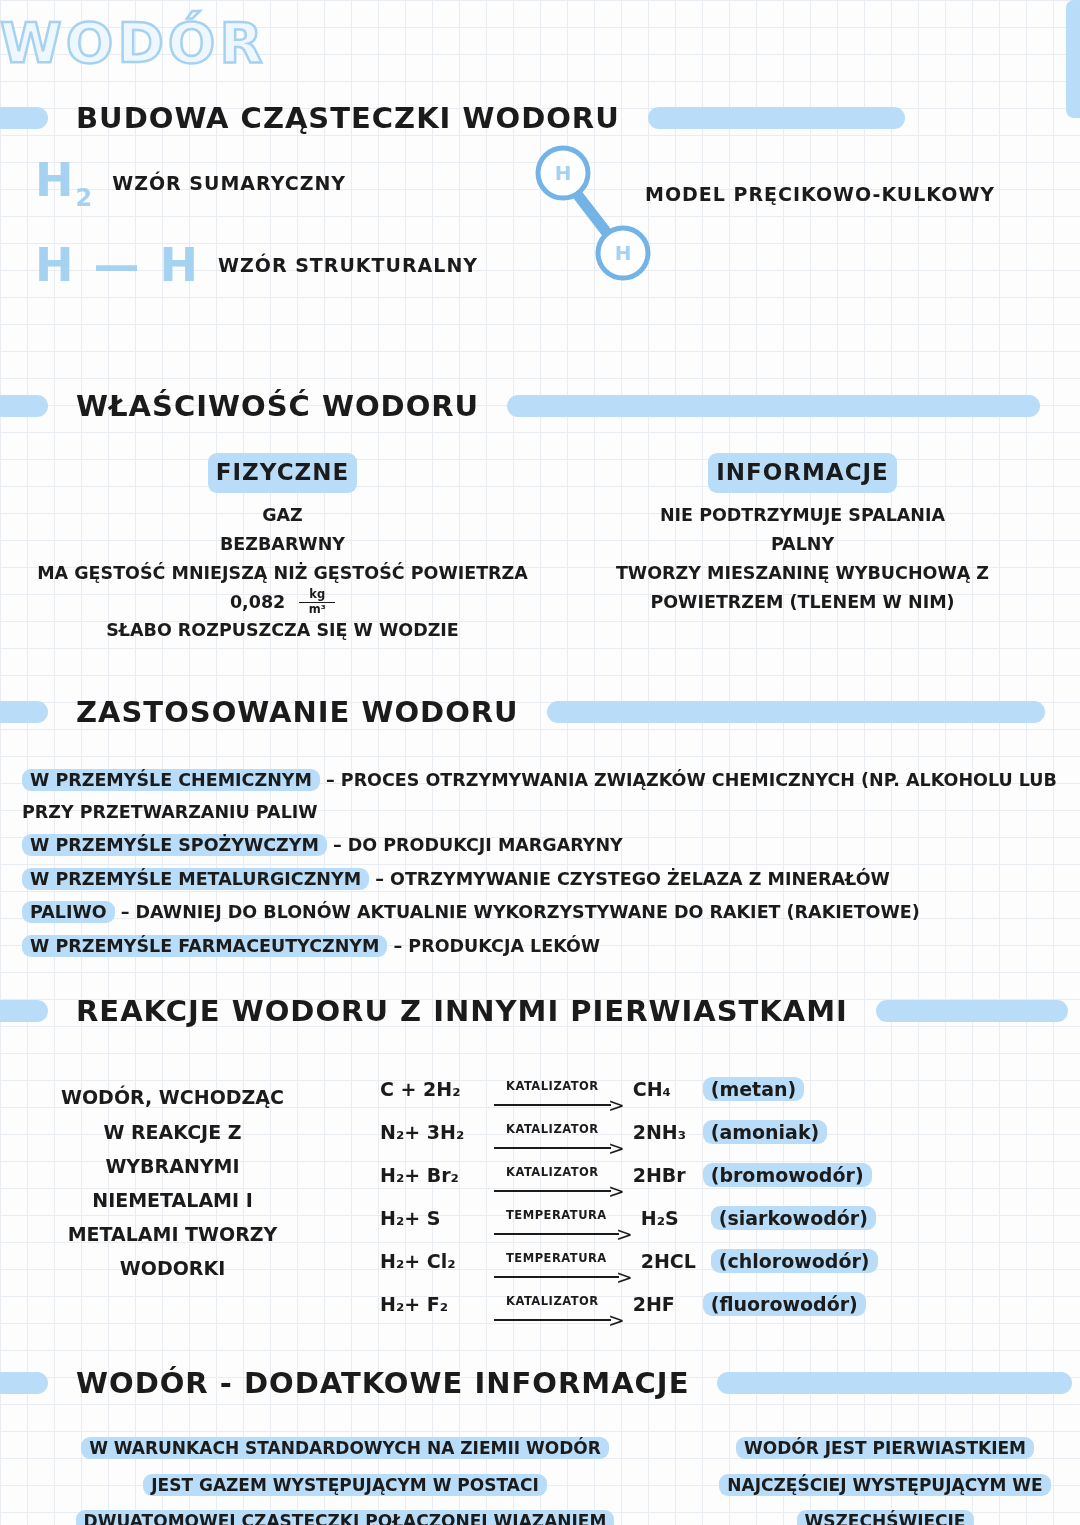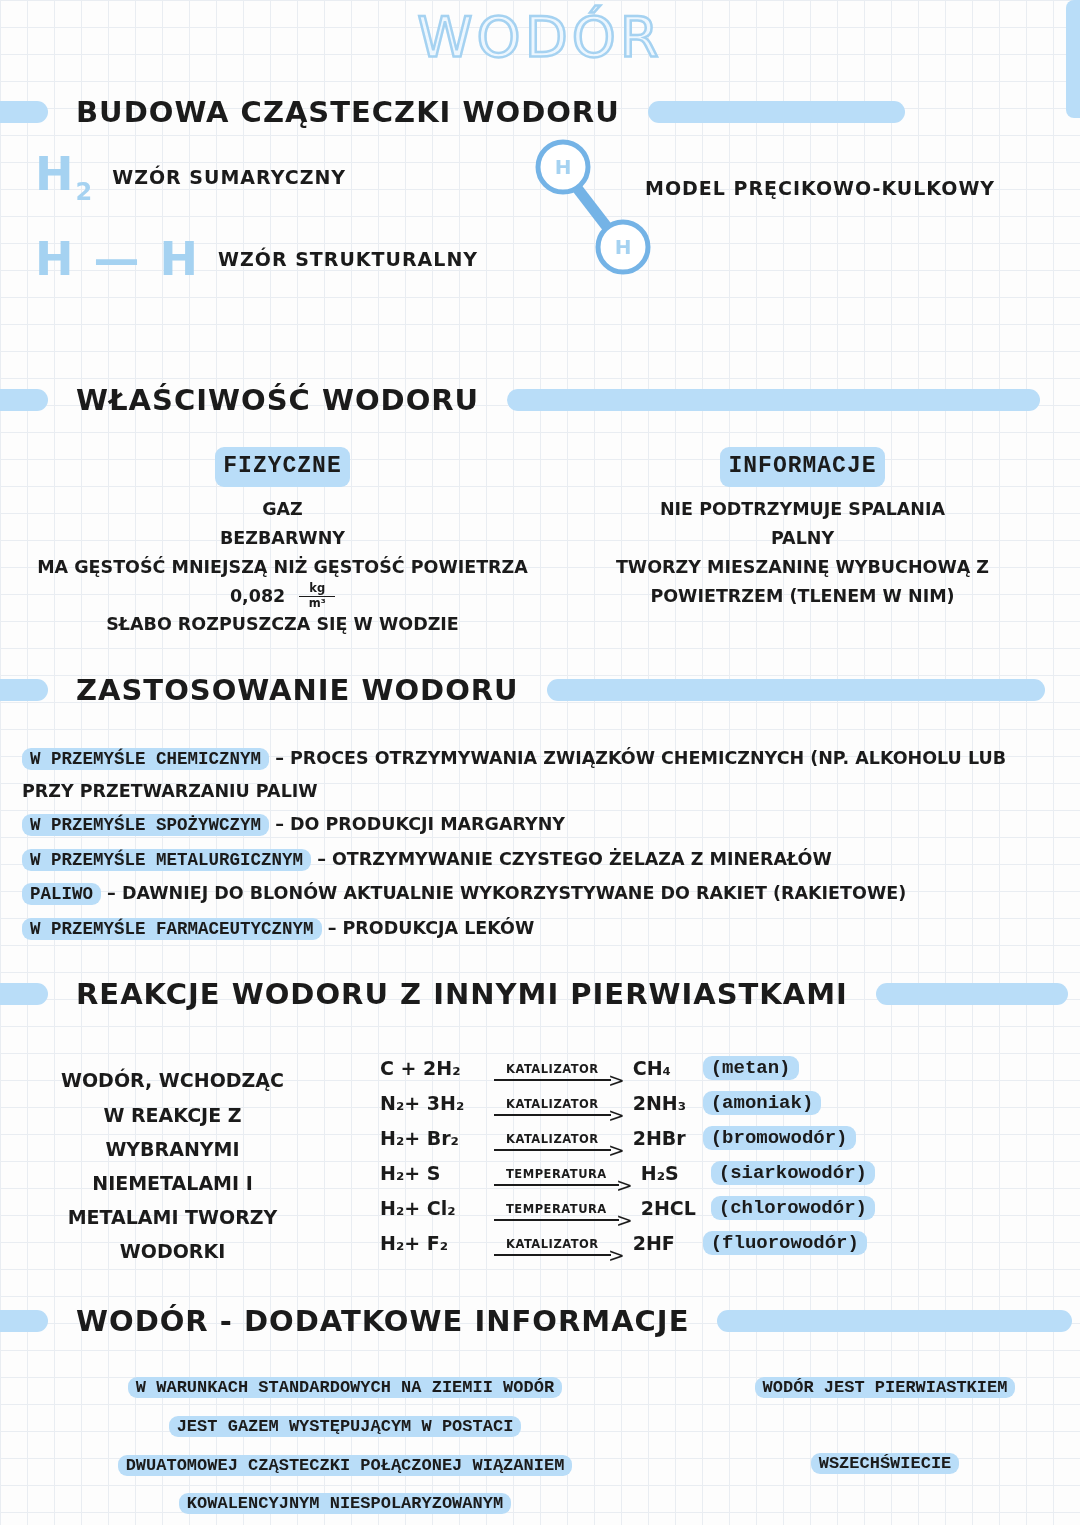--- a/index.html
+++ b/index.html
@@ -9,30 +9,30 @@
     background-color:#fdfdfd; color:#1b1b1b;
     background-image:
       linear-gradient(#e9edf2 1px, transparent 1px),
       linear-gradient(90deg, #e9edf2 1px, transparent 1px);
     background-size:27px 27px;
   }
   .edge-bar-right { position:absolute; top:0; right:0; width:14px; height:118px;
     background:#b9ddf8; border-radius:8px 0 0 8px; }
 
   .title {
-    text-align:center; font-size:56px; font-weight:400; letter-spacing:4px;
-    padding-top:4px; color:#eef7fe; -webkit-text-stroke:2.5px #a5d2f1;
+    text-align:left; font-size:56px; font-weight:700; letter-spacing:4px;
+    padding-top:10px; color:#eef7fe; -webkit-text-stroke:2.5px #a5d2f1;
   }
 
   .sec-header { display:flex; align-items:center; gap:28px; margin-top:26px; }
   .bar-left { width:48px; height:22px; background:#b9ddf8; border-radius:0 11px 11px 0; flex:none; }
   .bar-right { height:22px; background:#b9ddf8; border-radius:11px; flex:1; }
   .sec-title { font-size:29px; font-weight:700; letter-spacing:1px; white-space:nowrap; }
 
-  .hl { background:#b9ddf8; border-radius:9px; padding:1px 8px; box-decoration-break:clone;font-family:Liberation Mono, monospace; -webkit-box-decoration-break:clone; }
+  .hl { background:#b9ddf8; border-radius:9px; padding:1px 8px; box-decoration-break:clone; -webkit-box-decoration-break:clone; }
 
   
   .budowa { position:relative; height:210px; margin-top:18px; padding-left:35px; }
   .formula-row { display:flex; align-items:center; gap:18px; margin-bottom:26px; }
   .big-blue { color:#a5d2f1; font-weight:700; font-size:46px; letter-spacing:2px; }
   .big-blue sub { font-size:24px; }
   .formula-label { font-size:19px; font-weight:700; letter-spacing:1px; }
   .molecule { position:absolute; left:525px; top:-12px; }
   .model-label { position:absolute; left:645px; top:30px; font-size:19px; font-weight:700; letter-spacing:1px; }
 
@@ -51,21 +51,21 @@
   .uses p { margin-bottom:2px; }
 
   
   .reactions { display:flex; margin-top:44px; }
   .rx-left { width:345px; text-align:center; font-size:19px; font-weight:600; line-height:1.8; padding-top:8px; }
   .rx-left .strong { font-weight:800; }
   .rx-right { flex:1; padding-left:35px; }
   .eq { display:flex; align-items:center; gap:12px; margin-bottom:9px; font-size:19px; font-weight:700; }
   .eq .lhs { min-width:102px; }
   .arrow { position:relative; display:inline-block; padding-right:10px; }
-  .cond { display:inline-block; font-size:11.5px; font-weight:700; border-bottom:2px solid #1b1b1b; padding:0 12px 3px; letter-spacing:0.5px; }
+  .cond { display:inline-block; font-size:11.5px; font-weight:700; border-bottom:2px solid #1b1b1b; padding:0 12px 11px; letter-spacing:0.5px; }
   .head { position:absolute; right:-4px; bottom:-11px; font-size:20px; font-weight:400; }
   .eq .product { min-width:58px; }
 
   
   .extra { display:flex; margin-top:30px; }
   .extra-col { text-align:center; line-height:2.15; font-size:17px; font-weight:600; }
   .extra-col.left { width:690px; }
   .extra-col.right { flex:1; }
   .extra-col span { white-space:nowrap; }
 </style>
@@ -129,21 +129,21 @@
     </div>
     <div class="props-col right">
       <span class="props-title hl">INFORMACJE</span>
       <div>NIE PODTRZYMUJE SPALANIA</div>
       <div>PALNY</div>
       <div>TWORZY MIESZANINĘ WYBUCHOWĄ Z</div>
       <div>POWIETRZEM (TLENEM W NIM)</div>
     </div>
   </div>
 
-  <div class="sec-header" style="margin-top:34px;">
+  <div class="sec-header" style="margin-top:50px;">
     <div class="bar-left"></div>
     <div class="sec-title">ZASTOSOWANIE WODORU</div>
     <div class="bar-right" style="margin-right:35px;"></div>
   </div>
 
   <div class="uses">
     <p><span class="hl">W PRZEMYŚLE CHEMICZNYM</span> <span>– PROCES OTRZYMYWANIA ZWIĄZKÓW CHEMICZNYCH (NP. ALKOHOLU LUB PRZY PRZETWARZANIU PALIW</span></p>
     <p><span class="hl">W PRZEMYŚLE SPOŻYWCZYM</span> <span>– DO PRODUKCJI MARGARYNY</span></p>
     <p><span class="hl">W PRZEMYŚLE METALURGICZNYM</span> <span>– OTRZYMYWANIE CZYSTEGO ŻELAZA Z MINERAŁÓW</span></p>
     <p><span class="hl">PALIWO</span> <span>– DAWNIEJ DO BLONÓW AKTUALNIE WYKORZYSTYWANE DO RAKIET (RAKIETOWE)</span></p>
@@ -213,17 +213,17 @@
 
   <div class="extra">
     <div class="extra-col left">
       <span class="hl">W WARUNKACH STANDARDOWYCH NA ZIEMII WODÓR</span><br>
       <span class="hl">JEST GAZEM WYSTĘPUJĄCYM W POSTACI</span><br>
       <span class="hl">DWUATOMOWEJ CZĄSTECZKI POŁĄCZONEJ WIĄZANIEM</span><br>
       <span class="hl">KOWALENCYJNYM NIESPOLARYZOWANYM</span>
     </div>
     <div class="extra-col right">
       <span class="hl">WODÓR JEST PIERWIASTKIEM</span><br>
-      <br>
+      <span class="hl">NAJCZĘŚCIEJ WYSTĘPUJĄCYM WE</span><br>
       <span class="hl">WSZECHŚWIECIE</span>
     </div>
   </div>
 </div>
 
 </body></html>

